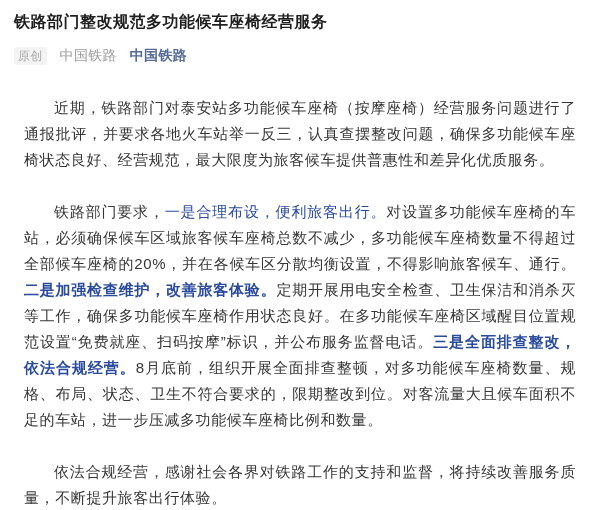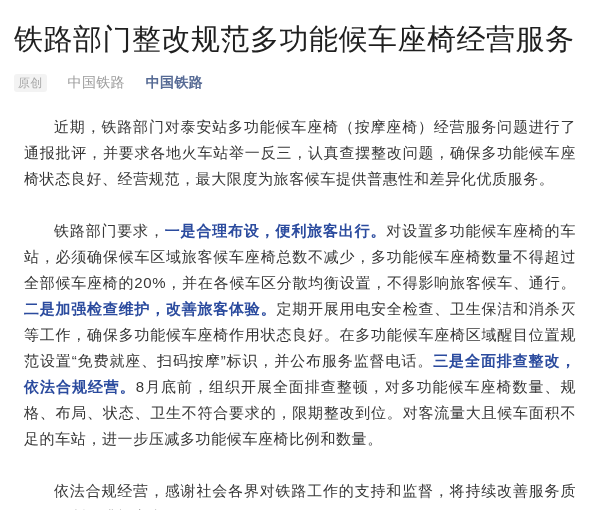--- a/index.html
+++ b/index.html
@@ -11,34 +11,34 @@
   .page {
     position: relative;
     width: 600px;
     height: 510px;
     box-sizing: border-box;
     padding: 6px 14px 0 14px;
     background: #fff;
     overflow: hidden;
   }
   .article-title {
-    margin: 12px 0 14px 0;
-    font-size: 29px;
-    font-weight: normal;
+    margin: 4px 0 14px 0;
+    font-size: 16px;
+    font-weight: bold;
     line-height: 1.45;
     color: #1f1f1f;
     letter-spacing: 0.5px;
   }
   .meta-row {
     display: flex;
     align-items: center;
-    gap: 21px;
+    gap: 13px;
     font-size: 14px;
     color: var(--meta-gray, #9b9b9b);
-    margin-bottom: 22px;
+    margin-bottom: 30px;
     letter-spacing: 0.3px;
   }
   .original-badge {
     font-size: 12px;
     color: #a8a8a8;
     background: #f3f3f3;
     border-radius: 3px;
     padding: 1px 4px;
     line-height: 16px;
   }
@@ -53,21 +53,21 @@
     padding: 0 10px;
     font-size: 15px;
     line-height: 26px;
     color: var(--body-text, #373737);
     text-align: justify;
     text-indent: 2em;
     letter-spacing: 0.6px;
   }
   .seg-em {
     color: var(--em-blue, #2b4b9e);
-    font-weight: bold;
+    font-weight: normal;
   }
   .seg-em-underline {
     color: var(--em-blue, #2b4b9e);
     font-weight: bold;
     text-decoration-thickness: 1px;
     text-underline-offset: 3px;
   }
 </style>
 </head>
 <body>

